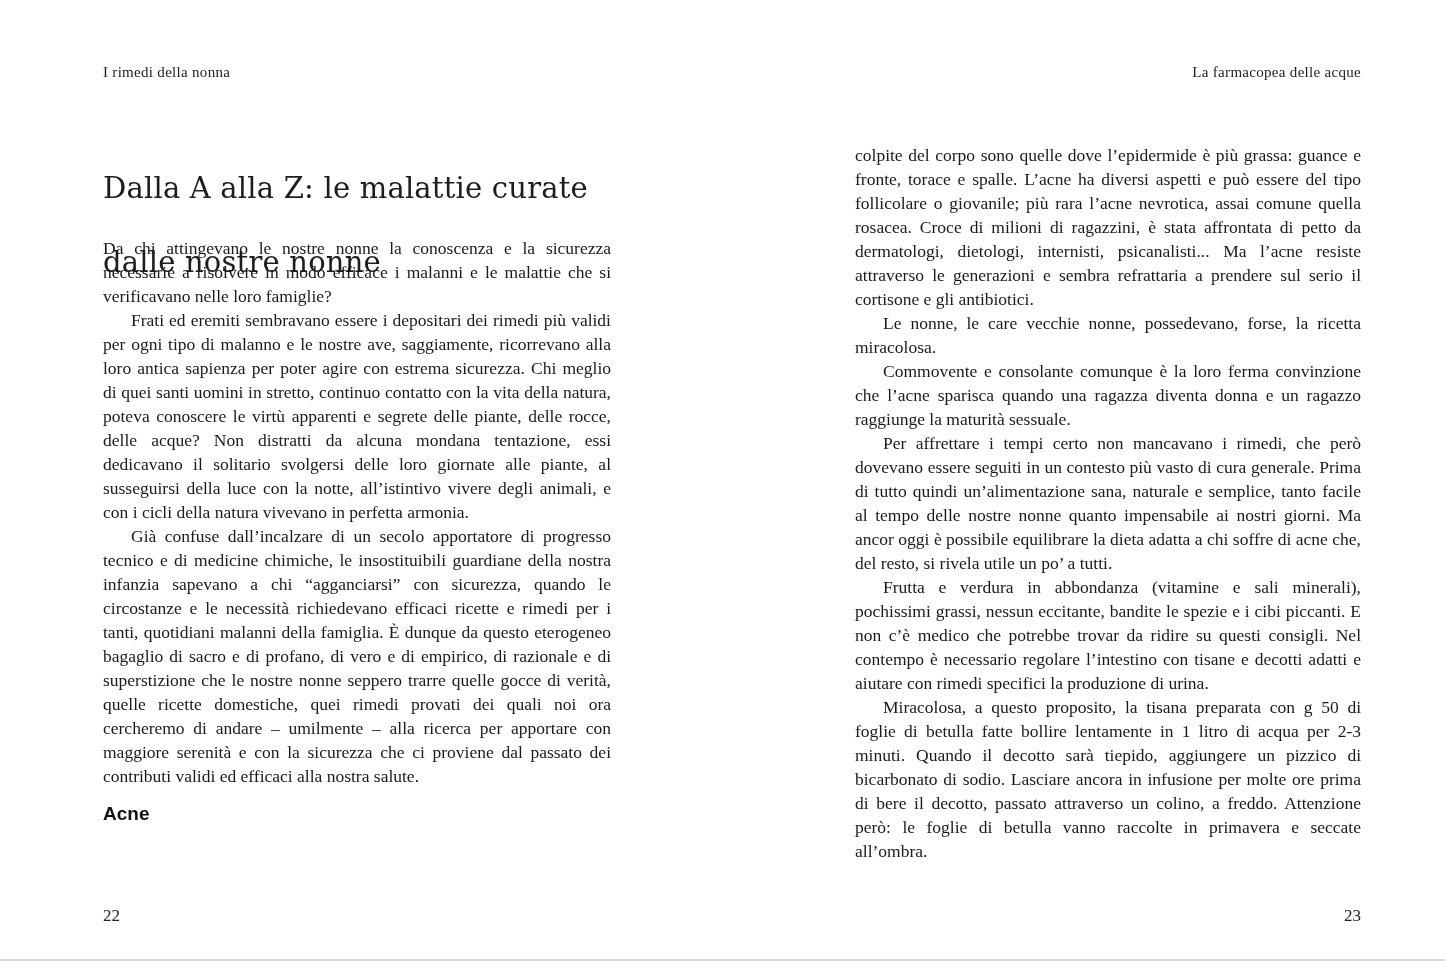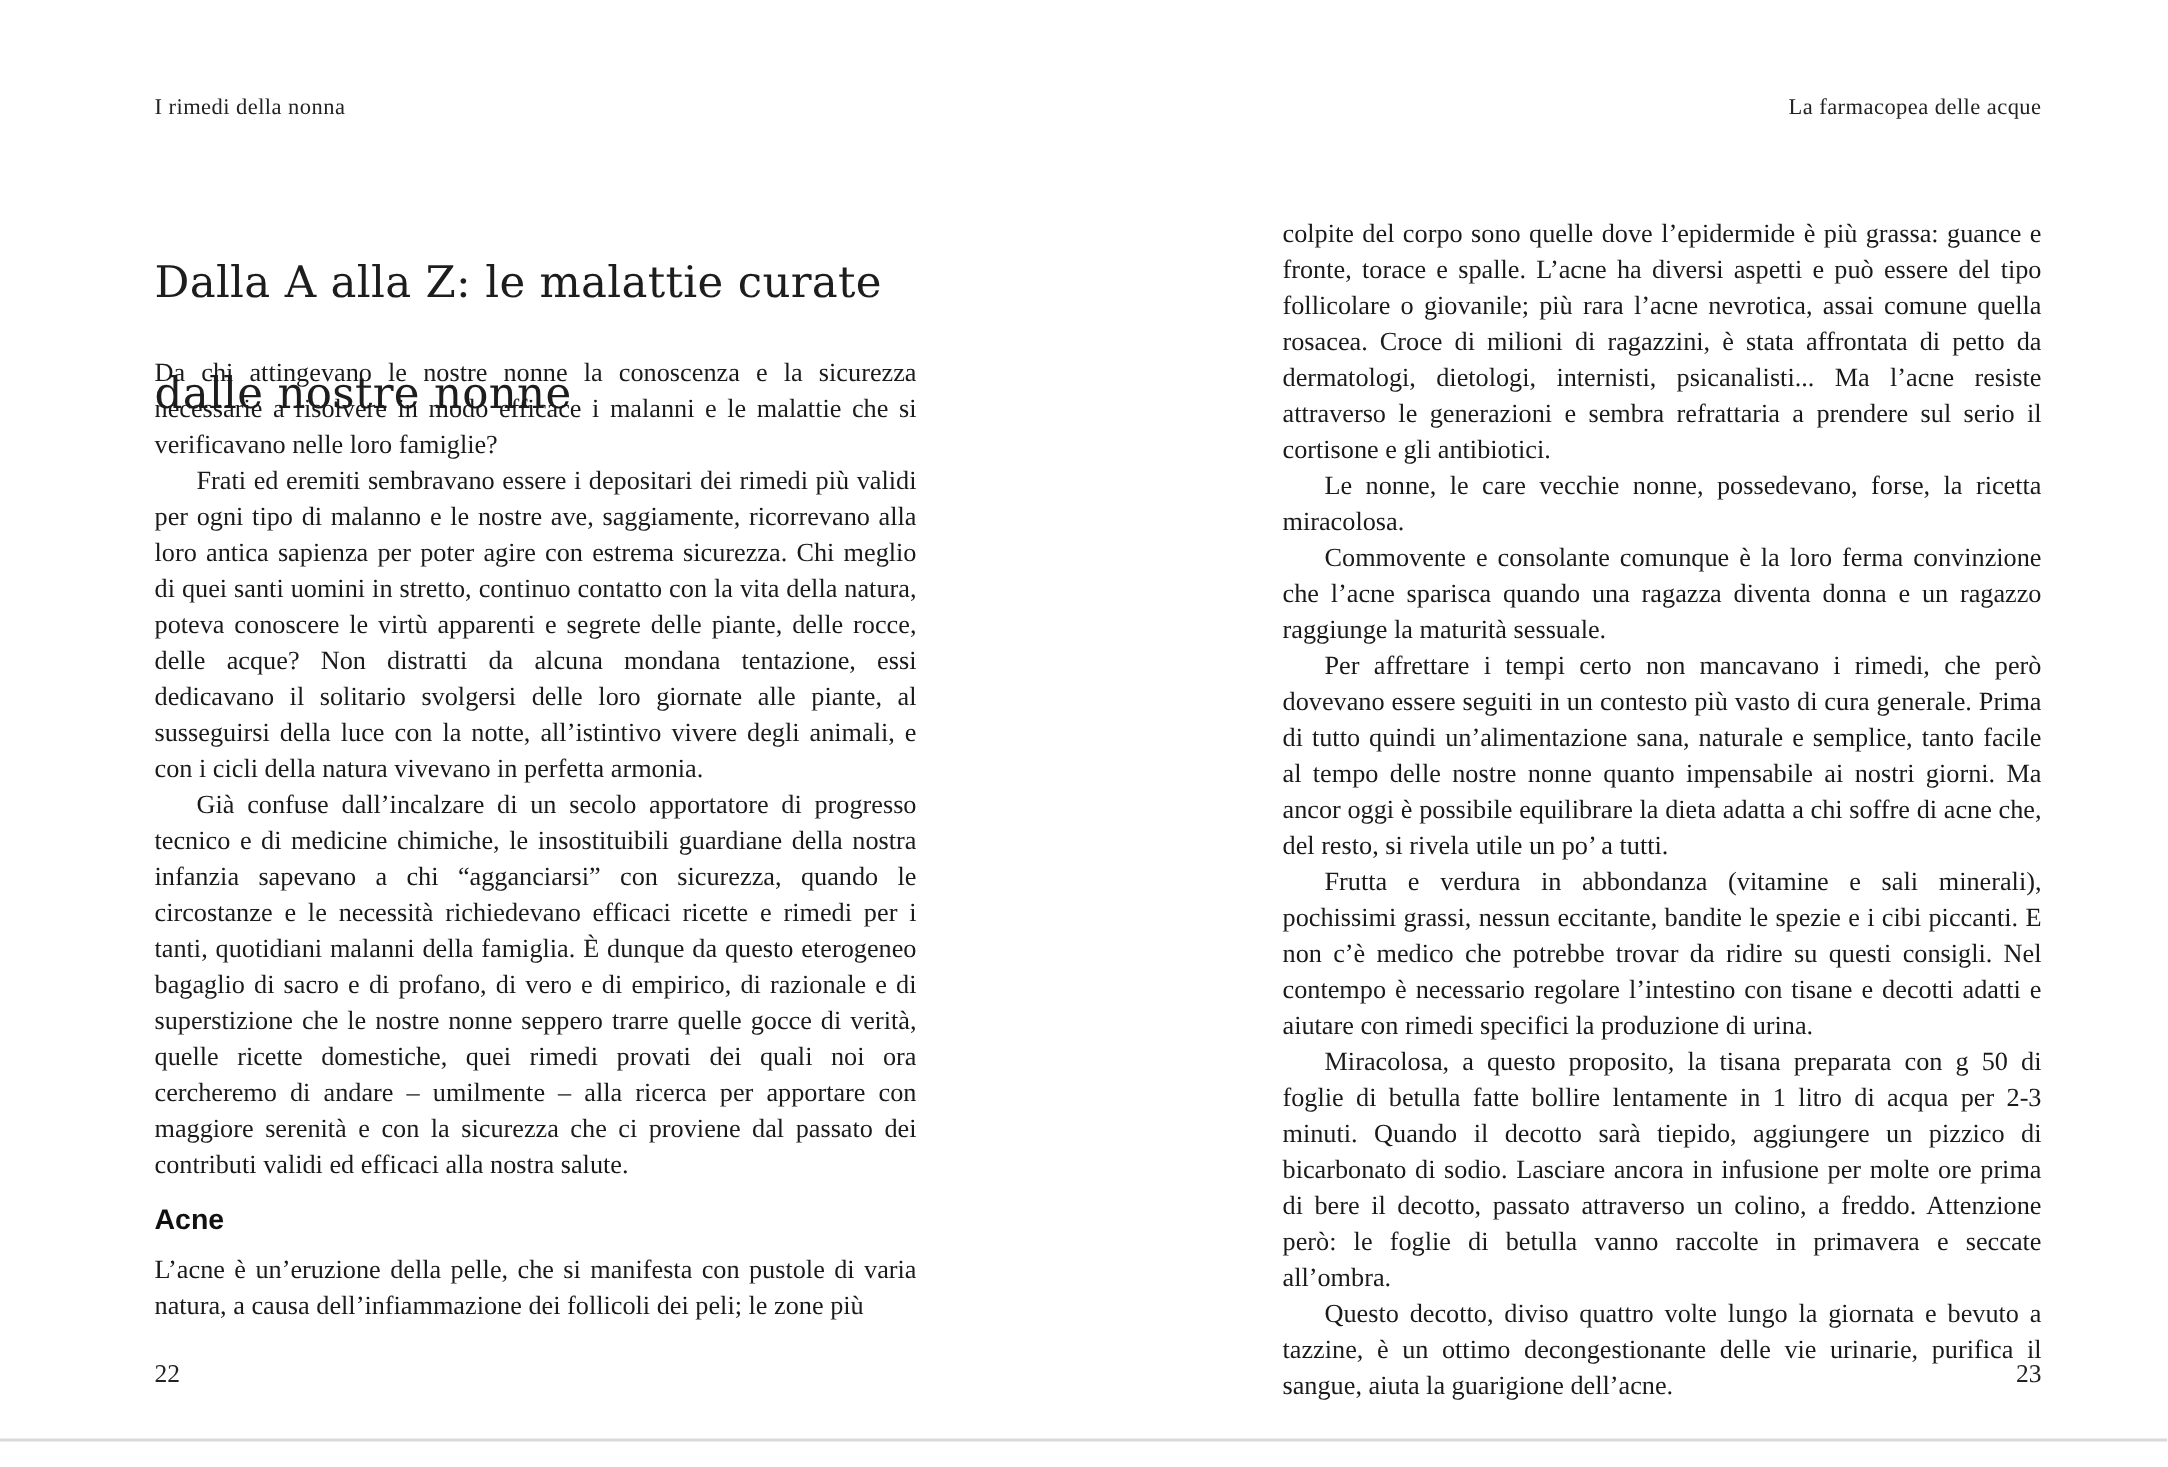--- a/index.html
+++ b/index.html
@@ -109,36 +109,34 @@
       <span class="title-line">dalle nostre nonne</span>
     </h1>
 
     <div class="body-text">
       <p>Da chi attingevano le nostre nonne la conoscenza e la sicurezza necessarie a risolvere in modo efficace i malanni e le malattie che si verificavano nelle loro famiglie?</p>
       <p class="indent">Frati ed eremiti sembravano essere i depositari dei rimedi più validi per ogni tipo di malanno e le nostre ave, saggiamente, ricorrevano alla loro antica sapienza per poter agire con estrema sicurezza. Chi meglio di quei santi uomini in stretto, continuo contatto con la vita della natura, poteva conoscere le virtù apparenti e segrete delle piante, delle rocce, delle acque? Non distratti da alcuna mondana tentazione, essi dedicavano il solitario svolgersi delle loro giornate alle piante, al susseguirsi della luce con la notte, all’istintivo vivere degli animali, e con i cicli della natura vivevano in perfetta armonia.</p>
       <p class="indent">Già confuse dall’incalzare di un secolo apportatore di progresso tecnico e di medicine chimiche, le insostituibili guardiane della nostra infanzia sapevano a chi “agganciarsi” con sicurezza, quando le circostanze e le necessità richiedevano efficaci ricette e rimedi per i tanti, quotidiani malanni della famiglia. È dunque da questo eterogeneo bagaglio di sacro e di profano, di vero e di empirico, di razionale e di superstizione che le nostre nonne seppero trarre quelle gocce di verità, quelle ricette domestiche, quei rimedi provati dei quali noi ora cercheremo di andare – umilmente – alla ricerca per apportare con maggiore serenità e con la sicurezza che ci proviene dal passato dei contributi validi ed efficaci alla nostra salute.</p>
 
       <h2 class="section-heading">Acne</h2>
 
-      <p>L’acne è un’eruzione della pelle, che si manifesta con pustole di varia natura, a causa dell’infiammazione dei follicoli dei peli; le zone più</p>
     </div>
 
     <div class="page-number">22</div>
   </div>
 
   <div class="page page-right">
     <div class="running-header">La farmacopea delle acque</div>
 
     <div class="body-text">
       <p>colpite del corpo sono quelle dove l’epidermide è più grassa: guance e fronte, torace e spalle. L’acne ha diversi aspetti e può essere del tipo follicolare o giovanile; più rara l’acne nevrotica, assai comune quella rosacea. Croce di milioni di ragazzini, è stata affrontata di petto da dermatologi, dietologi, internisti, psicanalisti... Ma l’acne resiste attraverso le generazioni e sembra refrattaria a prendere sul serio il cortisone e gli antibiotici.</p>
       <p class="indent">Le nonne, le care vecchie nonne, possedevano, forse, la ricetta miracolosa.</p>
       <p class="indent">Commovente e consolante comunque è la loro ferma convinzione che l’acne sparisca quando una ragazza diventa donna e un ragazzo raggiunge la maturità sessuale.</p>
       <p class="indent">Per affrettare i tempi certo non mancavano i rimedi, che però dovevano essere seguiti in un contesto più vasto di cura generale. Prima di tutto quindi un’alimentazione sana, naturale e semplice, tanto facile al tempo delle nostre nonne quanto impensabile ai nostri giorni. Ma ancor oggi è possibile equilibrare la dieta adatta a chi soffre di acne che, del resto, si rivela utile un po’ a tutti.</p>
       <p class="indent">Frutta e verdura in abbondanza (vitamine e sali minerali), pochissimi grassi, nessun eccitante, bandite le spezie e i cibi piccanti. E non c’è medico che potrebbe trovar da ridire su questi consigli. Nel contempo è necessario regolare l’intestino con tisane e decotti adatti e aiutare con rimedi specifici la produzione di urina.</p>
       <p class="indent">Miracolosa, a questo proposito, la tisana preparata con g 50 di foglie di betulla fatte bollire lentamente in 1 litro di acqua per 2-3 minuti. Quando il decotto sarà tiepido, aggiungere un pizzico di bicarbonato di sodio. Lasciare ancora in infusione per molte ore prima di bere il decotto, passato attraverso un colino, a freddo. Attenzione però: le foglie di betulla vanno raccolte in primavera e seccate all’ombra.</p>
-      <p class="indent">Questo decotto, diviso quattro volte lungo la giornata e bevuto a tazzine, è un ottimo decongestionante delle vie urinarie, purifica il sangue, aiuta la guarigione dell’acne.</p>
     </div>
 
     <div class="page-number">23</div>
   </div>
 
   <div class="bottom-edge"></div>
 </div>
 
 </body></html>

